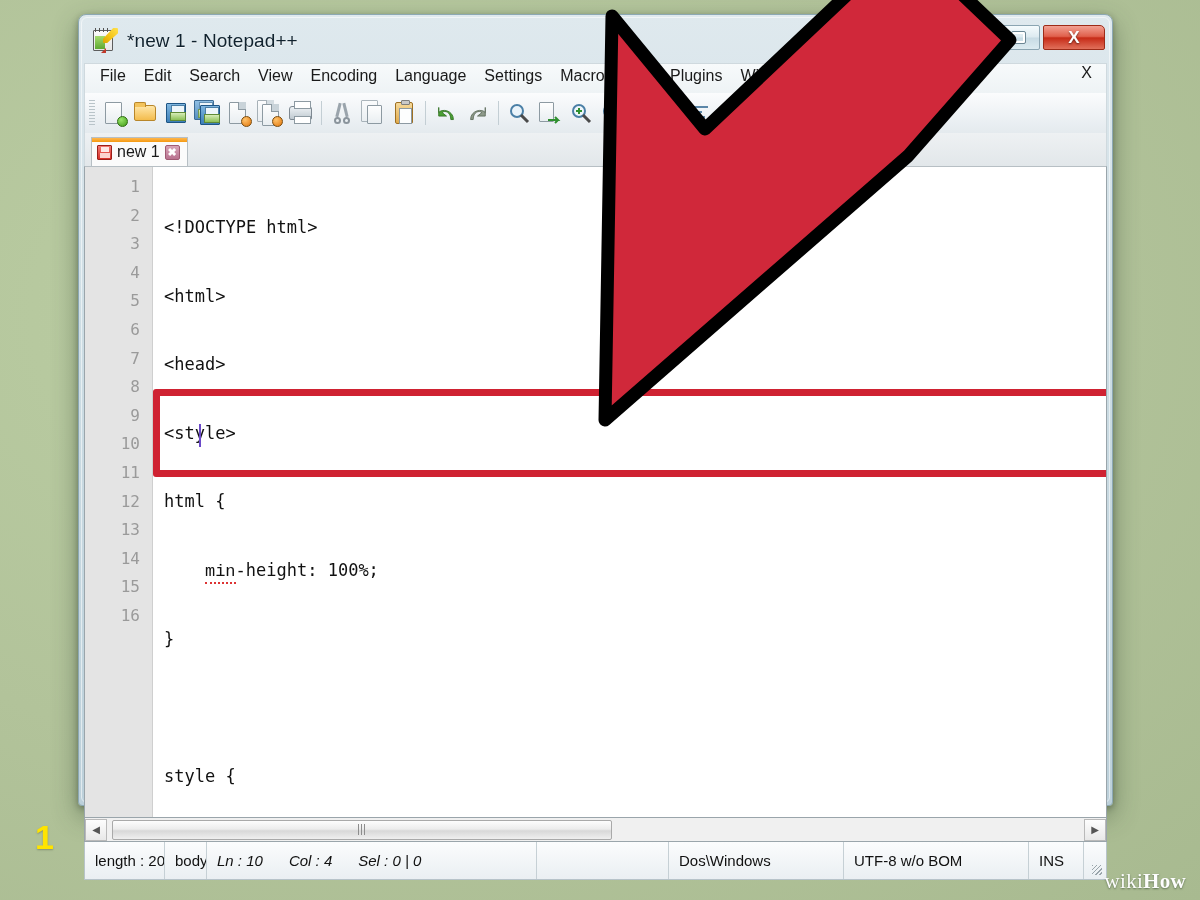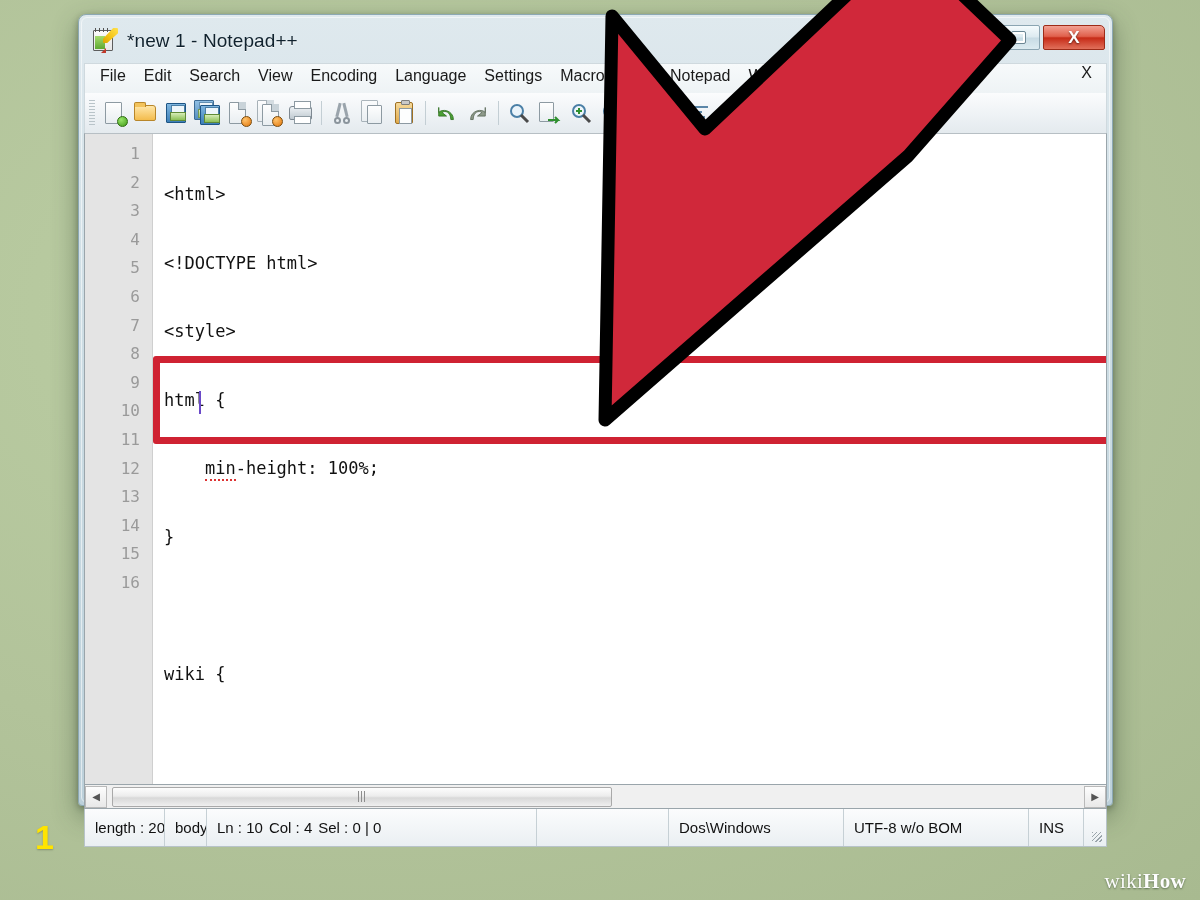--- a/index.html
+++ b/index.html
@@ -183,21 +183,21 @@
     font-family:"DejaVu Sans Mono", monospace; font-size:16px; color:#9a9a9a;
     text-align:right;
   }
   #gutter .ln { height:28.6px; line-height:28.6px; padding-right:12px; }
   #code {
     flex:1; padding-top:6px; position:relative;
     font-family:"DejaVu Sans Mono", monospace; font-size:17px; color:#111;
     white-space:pre;
   }
   #code .cl { height:28.6px; line-height:28.6px; padding-left:11px; }
-  .squig { border-bottom:2px dotted #d33; padding-bottom:1px; }
+  .squig { border-bottom:2px dotted #d33; padding-bottom:1px;font-family:Liberation Mono, monospace; }
   #caret { position:absolute; left:46px; top:257px; width:2px; height:23px; background:#6a49c8; }
   
   #highlight-box {
     position:absolute; left:68px; top:222px; width:1010px; height:88px;
     border:7px solid #cf2232; border-radius:3px; pointer-events:none; z-index:6;
   }
   
   #hscroll {
     height:24px; background:#f0f0f0; border:1px solid #9aa5ab; border-top:none;
     display:flex; align-items:center; position:relative;
@@ -214,21 +214,21 @@
   #statusbar {
     height:38px; display:flex; align-items:center;
     background:linear-gradient(180deg,#fbfcfd,#eaeff2);
     border:1px solid #b7c3c9; border-top:none;
     font-size:15px; color:#111;
   }
   .scell { height:100%; display:flex; align-items:center; padding:0 10px;
     border-right:1px solid #c6d0d5; white-space:nowrap; overflow:hidden; }
   #sc-length { width:80px; }
   #sc-lines { width:42px; }
-  #sc-pos { width:330px; gap:6px; }
+  #sc-pos { width:330px; gap:26px;font-style:italic; }
   #sc-spacer { flex:1; border-right:1px solid #c6d0d5; height:100%; }
   #sc-eol { width:175px; justify-content:flex-start; }
   #sc-enc { width:185px; }
   #sc-ins { width:55px; }
   #sc-grip { width:22px; border-right:none; position:relative; }
   #sc-grip::after { content:""; position:absolute; right:4px; bottom:4px; width:10px; height:10px;
     background:repeating-linear-gradient(135deg,#9aa5ab 0 1px,transparent 1px 3px); }
   
   #red-arrow { position:absolute; left:0; top:0; width:1200px; height:900px;
     pointer-events:none; z-index:20; }
@@ -275,21 +275,21 @@
   <div id="menubar">
     <div class="menu-item">File</div>
     <div class="menu-item">Edit</div>
     <div class="menu-item">Search</div>
     <div class="menu-item">View</div>
     <div class="menu-item">Encoding</div>
     <div class="menu-item">Language</div>
     <div class="menu-item">Settings</div>
     <div class="menu-item">Macro</div>
     <div class="menu-item">Run</div>
-    <div class="menu-item">Notepad</div>
+    <div class="menu-item">Plugins</div>
     <div class="menu-item">Window</div>
     <div class="menu-item">?</div>
     <div id="menu-X">X</div>
   </div>
 
   <div id="toolbar">
     <div class="grip"></div>
 
     <div class="tbtn">
       <span class="ic doc"></span>
@@ -417,20 +417,27 @@
     <div class="tbtn">
       <span class="ic mappanel"></span>
       </div>
     <div class="tbtn">
       <span class="ic macroicon"></span>
       </div>
 
     <div class="tsep"></div>
   </div>
 
+  <div id="tabbar">
+    <div id="tab-new1">
+      <span class="tab-save-icon"></span>
+      <span class="tab-label">new  1</span>
+      <span class="tab-close">✖</span>
+    </div>
+  </div>
 
   <div id="editor-wrap">
     <div id="gutter">
       <div class="ln">1</div>
       <div class="ln">2</div>
       <div class="ln">3</div>
       <div class="ln">4</div>
       <div class="ln">5</div>
       <div class="ln">6</div>
       <div class="ln">7</div>
@@ -439,28 +446,29 @@
       <div class="ln">10</div>
       <div class="ln">11</div>
       <div class="ln">12</div>
       <div class="ln">13</div>
       <div class="ln">14</div>
       <div class="ln">15</div>
       <div class="ln">16</div>
     </div>
 
     <div id="code">
+      <div class="cl">&lt;!DOCTYPE html&gt;</div>
       <div class="cl">&lt;html&gt;</div>
-      <div class="cl">&lt;!DOCTYPE html&gt;</div>
+      <div class="cl">&lt;head&gt;</div>
       <div class="cl">&lt;style&gt;</div>
       <div class="cl">html {</div>
       <div class="cl"><span>    </span><span class="squig">min</span><span>-height: 100%;</span></div>
       <div class="cl">}</div>
       <div class="cl"></div>
-      <div class="cl">wiki {</div>
+      <div class="cl">style {</div>
       
       
       
       
       
       
       
       <div id="caret"></div>
     </div>
 

